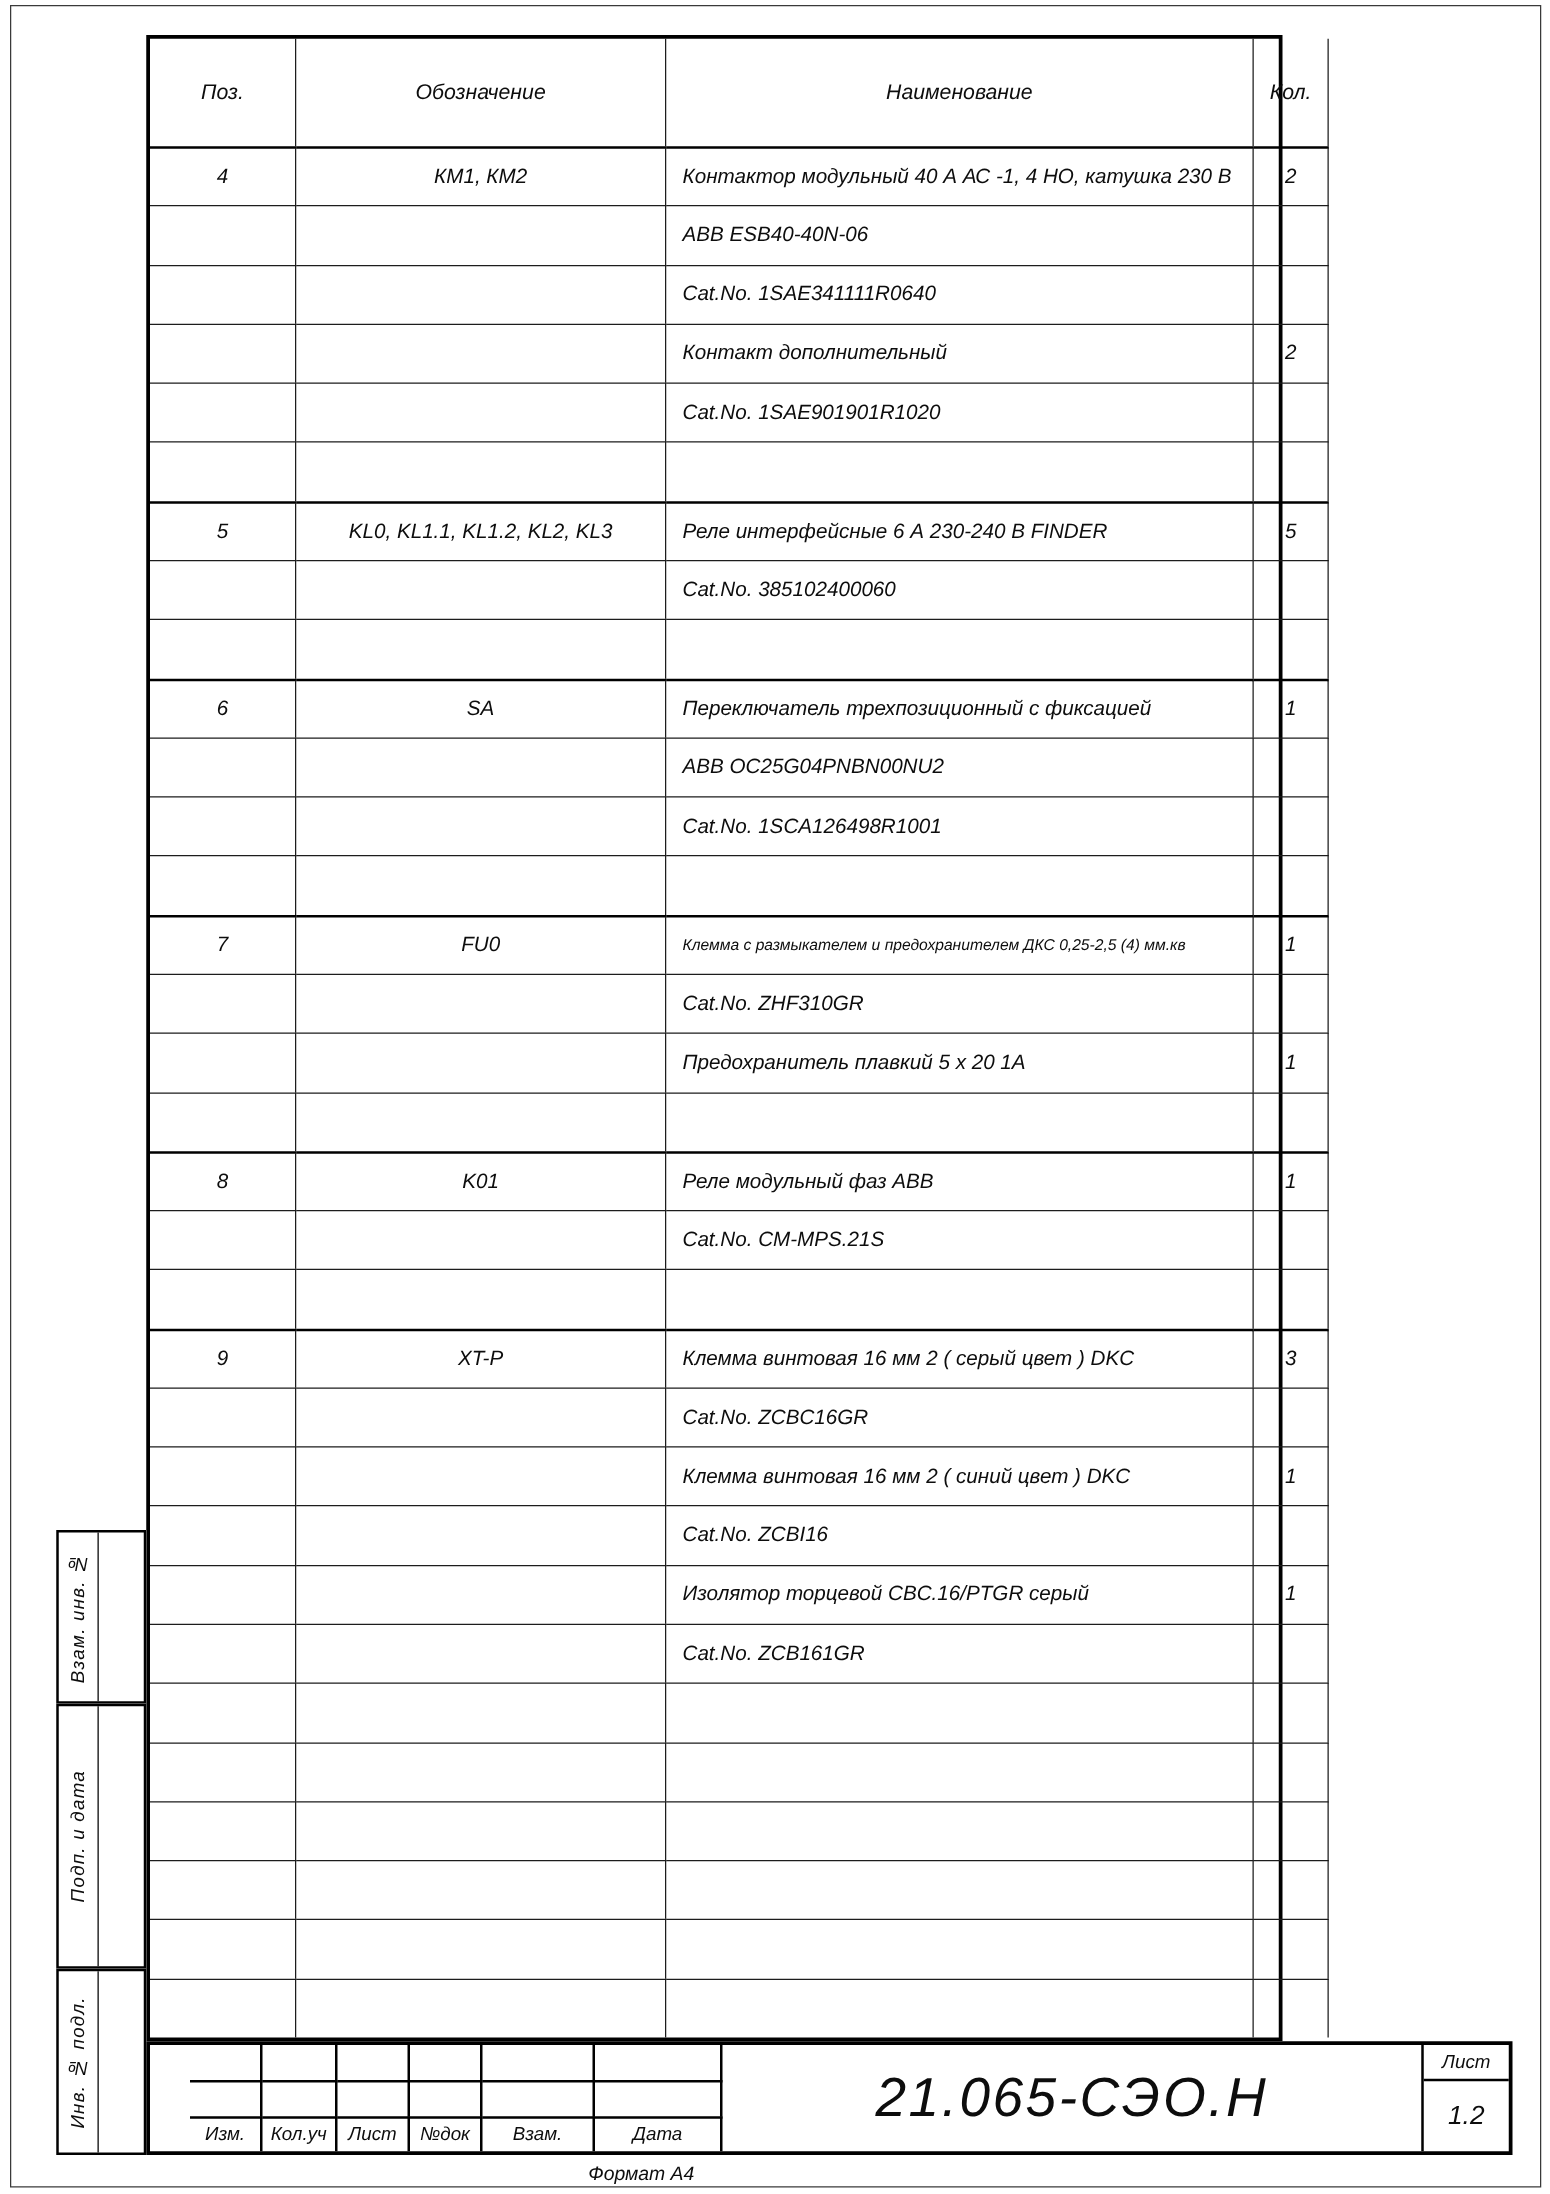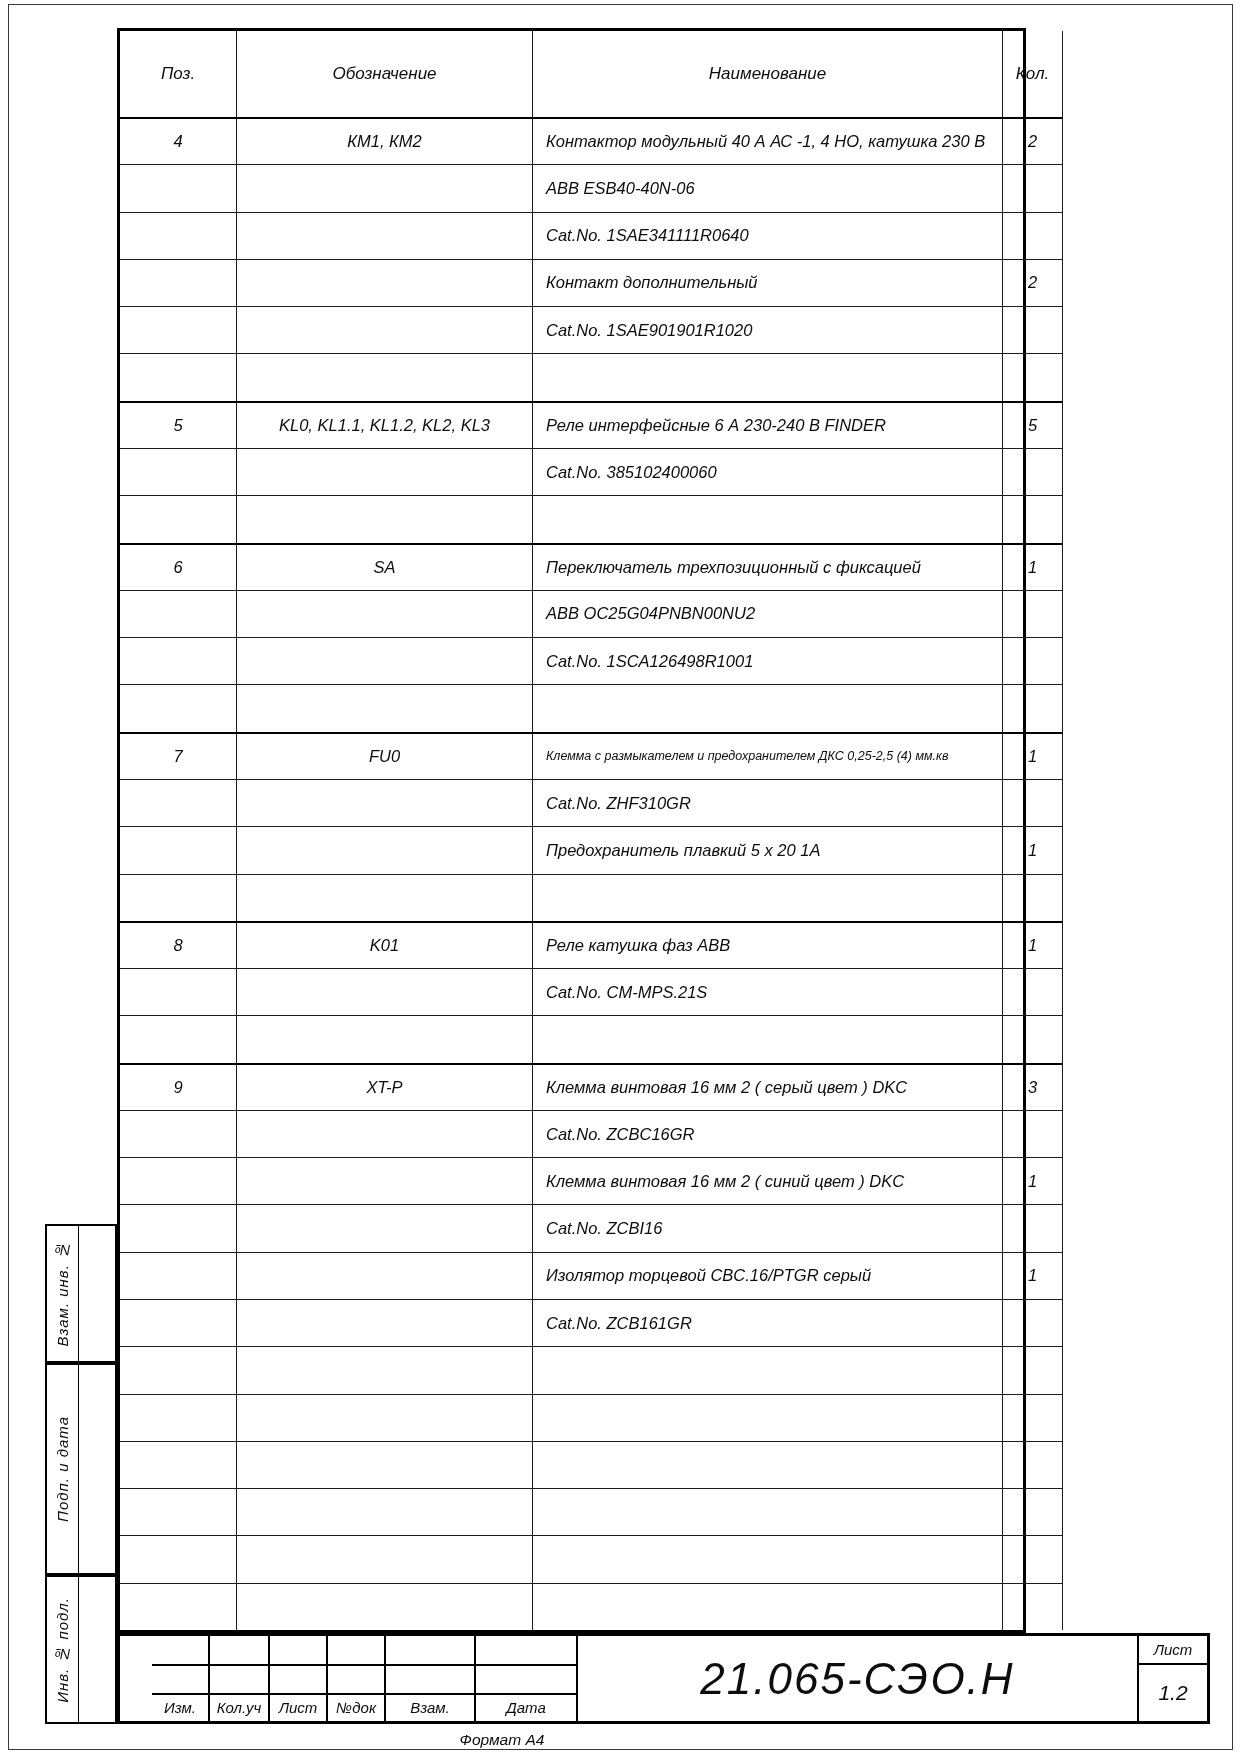--- a/index.html
+++ b/index.html
@@ -69,21 +69,21 @@
     flex:1;display:flex;align-items:center;justify-content:center;
     font-size:44px;letter-spacing:2px;
   }
   .tb-sheet{width:68px;border-left:2.4px solid #000;display:flex;flex-direction:column;}
   .tb-sheet-hdr{
     height:27px;border-bottom:2px solid #000;display:flex;
     align-items:center;justify-content:center;font-size:15px;
   }
   .tb-sheet-val{flex:1;display:flex;align-items:center;justify-content:center;font-size:21px;}
   .fmt{
-    position:absolute;top:1731px;left:117px;width:770px;text-align:center;
+    position:absolute;top:1731px;left:128px;width:770px;text-align:center;
     font-size:15.5px;
   }
 </style>
 </head>
 <body>
 
 <div class="page-border"></div>
 
 <div class="spec">
     <div class="cell hdr c0">Поз.</div>
@@ -171,21 +171,21 @@
     <div class="cell c2">Предохранитель  плавкий  5 х 20  1А</div>
     <div class="cell c3">1</div>
     <div class="cell c4"></div>
     <div class="cell c0"></div>
     <div class="cell c1"></div>
     <div class="cell c2"></div>
     <div class="cell c3"></div>
     <div class="cell c4"></div>
     <div class="cell c0 thick">8</div>
     <div class="cell c1 thick">K01</div>
-    <div class="cell c2 thick">Реле  катушка  фаз  АВВ</div>
+    <div class="cell c2 thick">Реле  модульный  фаз  АВВ</div>
     <div class="cell c3 thick">1</div>
     <div class="cell c4 thick"></div>
     <div class="cell c0"></div>
     <div class="cell c1"></div>
     <div class="cell c2">Cat.No.  CM-MPS.21S</div>
     <div class="cell c3"></div>
     <div class="cell c4"></div>
     <div class="cell c0"></div>
     <div class="cell c1"></div>
     <div class="cell c2"></div>

